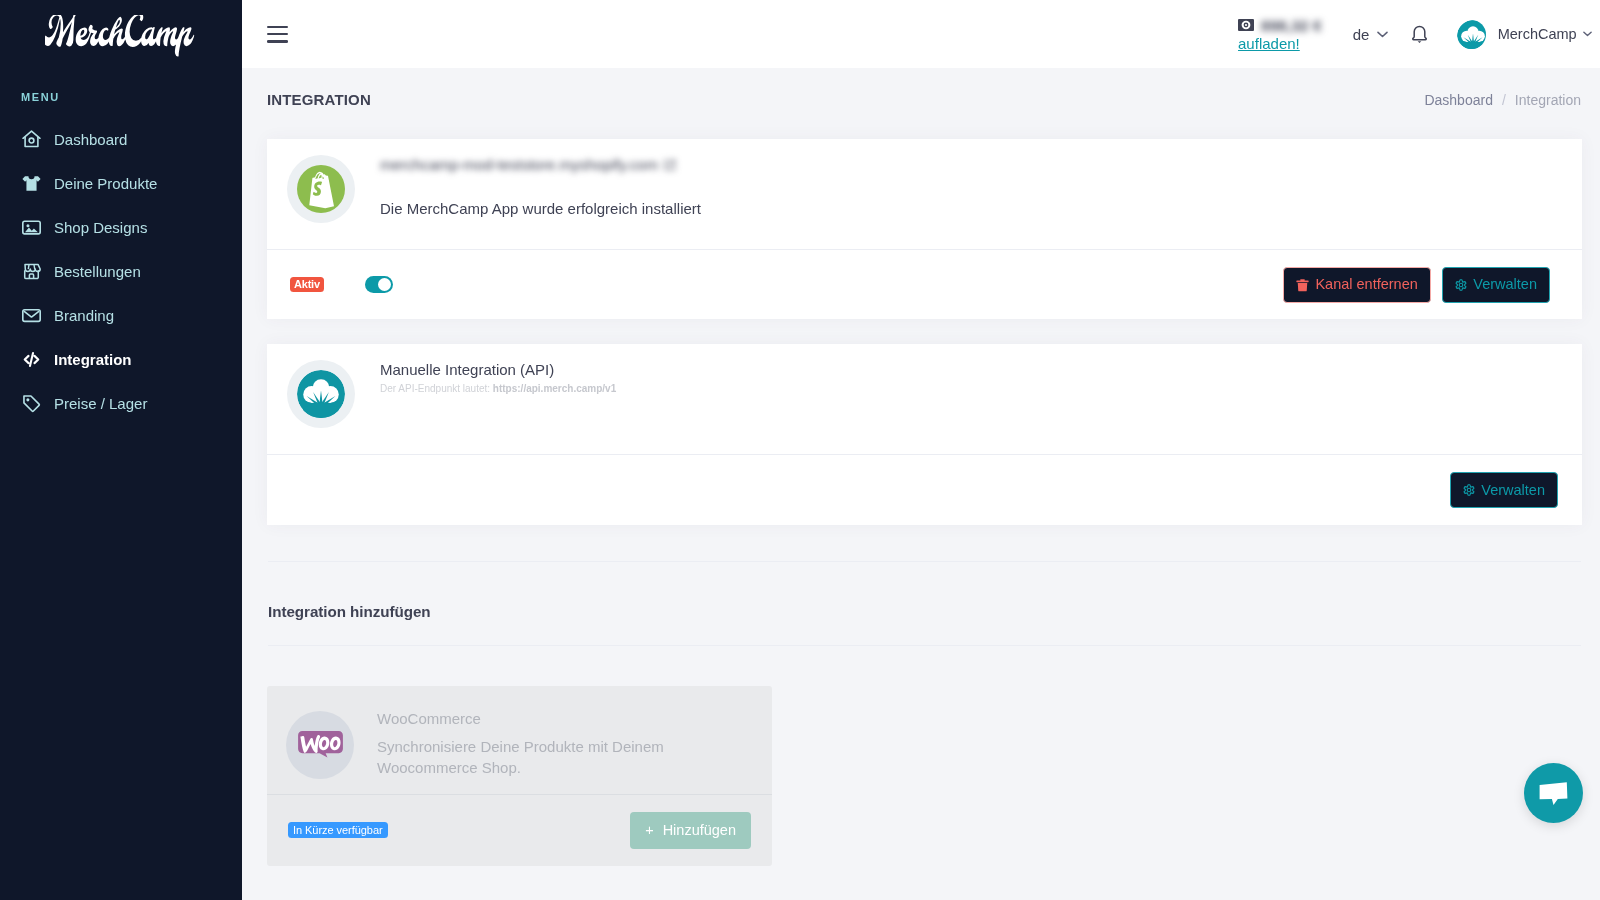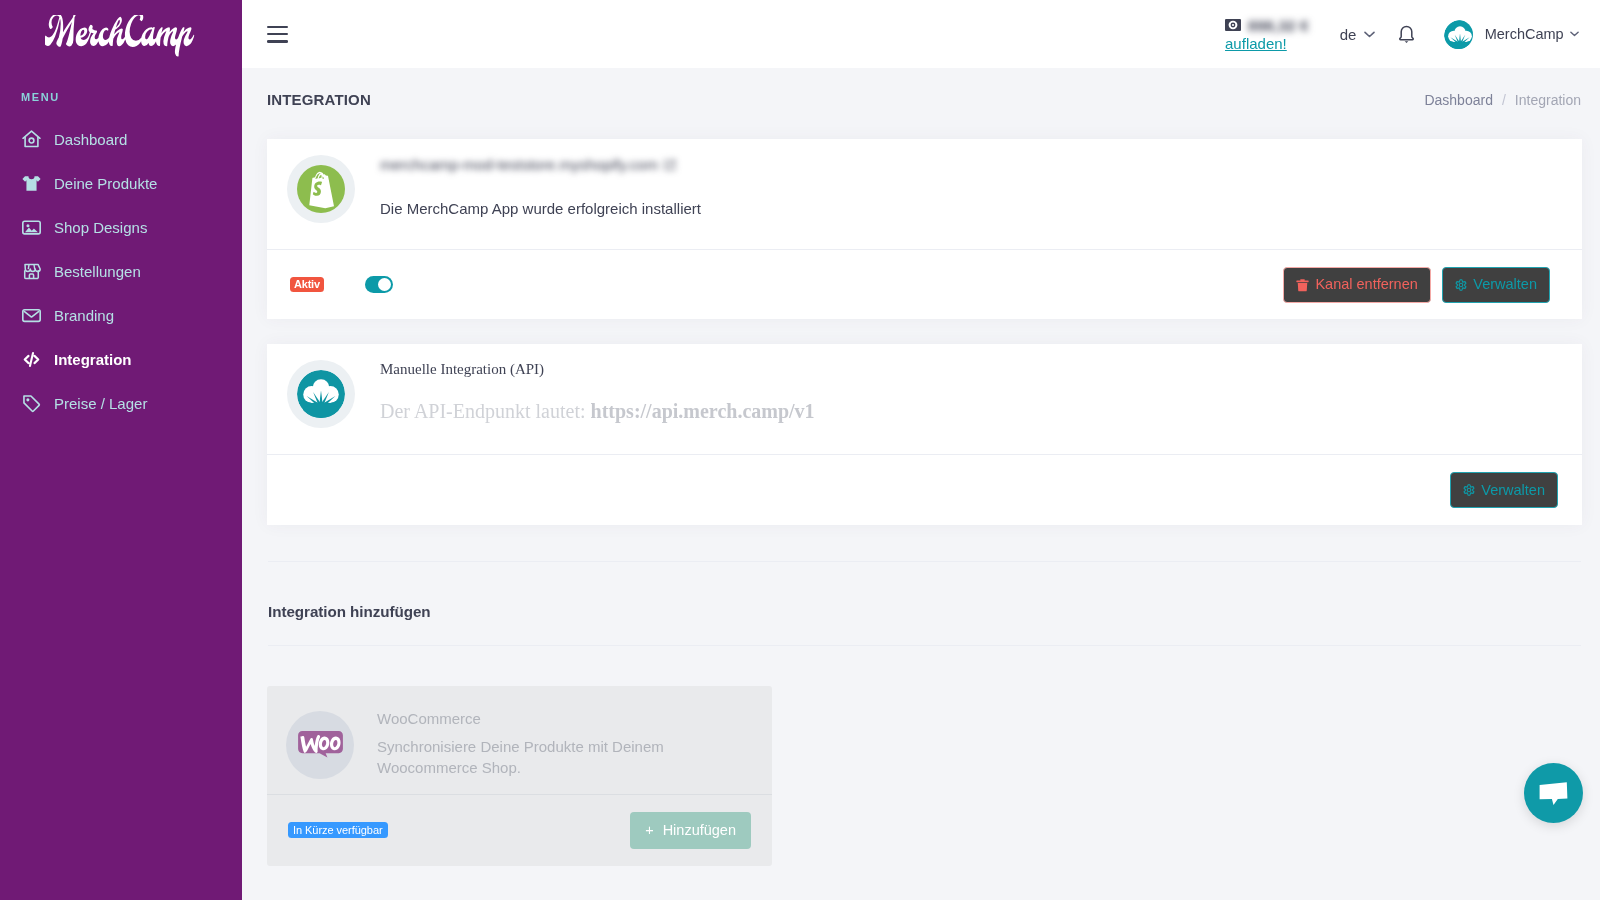--- a/index.html
+++ b/index.html
@@ -2,33 +2,33 @@
 <html><head>
 <meta charset="utf-8">
 <title>MerchCamp — Integration</title>
 <style>
 *{box-sizing:border-box;}
 html,body{margin:0;padding:0;}
 body{width:1600px;height:900px;overflow:hidden;font-family:"Liberation Sans",sans-serif;background:#f4f5f8;color:#3f4254;-webkit-font-smoothing:antialiased;}
 .app{display:flex;width:1600px;height:900px;}
 
 
-.sidebar{width:242px;height:900px;background:#701a75;flex:0 0 242px;}
+.sidebar{width:242px;height:900px;background:#0f172a;flex:0 0 242px;}
 .logo-wrap{height:68px;position:relative;}
 .logo-wrap svg{position:absolute;left:45px;top:15px;}
 .menu-label{color:#8ad2d9;font-size:11px;letter-spacing:1.6px;font-weight:700;padding-left:21px;margin-top:23px;}
 .nav{margin-top:14px;}
 .nav-item{display:flex;align-items:center;height:44px;padding-left:21px;color:#b5e0e5;font-size:15px;text-decoration:none;cursor:pointer;}
 .nav-item.active{color:#fff;font-weight:700;}
 .nav-icon{width:21px;height:21px;margin-right:12px;display:flex;align-items:center;justify-content:center;flex:0 0 21px;}
 .nav-icon svg{display:block;}
 
 
 .main{flex:1;height:900px;display:flex;flex-direction:column;background:#f4f5f8;min-width:0;position:relative;}
-.topbar{height:68px;background:#fff;display:flex;align-items:center;justify-content:space-between;padding:0 21px 0 25px;flex:0 0 68px;}
+.topbar{height:68px;background:#fff;display:flex;align-items:center;justify-content:space-between;padding:0 8px 0 25px;flex:0 0 68px;}
 .hamburger{width:21px;height:17px;display:flex;flex-direction:column;justify-content:space-between;cursor:pointer;}
 .hamburger span{display:block;height:2.6px;background:#3f4254;border-radius:1.3px;}
 .top-right{display:flex;align-items:center;}
 .balance-box{display:flex;flex-direction:column;align-items:flex-start;margin-right:30.4px;width:84.3px;}
 .balance-row{display:flex;align-items:center;gap:7px;height:20px;}
 .balance-amt{font-size:15px;font-weight:700;color:#3f4254;filter:blur(3.6px);letter-spacing:.3px;white-space:nowrap;}
 .topup{font-size:15px;color:#0c9aa8;text-decoration:underline;cursor:pointer;line-height:18px;}
 .lang{display:flex;align-items:center;gap:7.2px;font-size:15px;color:#3f4254;margin-right:23.3px;cursor:pointer;}
 .bell{margin-right:29.3px;cursor:pointer;display:flex;}
 .account{display:flex;align-items:center;gap:11.5px;cursor:pointer;}
@@ -48,27 +48,27 @@
 .chan-text{margin-left:25px;padding-top:0px;}
 .chan-url{font-size:15px;color:#3f4254;filter:blur(3.2px);display:flex;align-items:center;gap:6px;height:19px;}
 .chan-status{font-size:15px;color:#3f4254;margin-top:25px;line-height:19px;}
 .card-sep{height:1px;background:#ebedf3;}
 .chan-foot{display:flex;align-items:center;justify-content:space-between;padding:16px 32px 16px 23px;height:69px;}
 .foot-left{display:flex;align-items:center;gap:41px;text-align:right;}
 .badge-aktiv{background:#f1553f;color:#fff;font-size:11px;font-weight:700;padding:2.7px 4px;border-radius:3.5px;line-height:10.5px;letter-spacing:-.2px;}
 .toggle{width:28px;height:17px;border-radius:9px;background:#0c9aa8;position:relative;cursor:pointer;}
 .toggle i{position:absolute;right:2px;top:2px;width:13px;height:13px;border-radius:50%;background:#fff;}
 .foot-right{display:flex;gap:11px;}
-.btn{display:inline-flex;align-items:center;gap:6.5px;font-size:14.5px;padding:8px 12px;border-radius:4px;background:#404040;cursor:pointer;border:1px solid;line-height:19px;height:36px;}
+.btn{display:inline-flex;align-items:center;gap:6.5px;font-size:14.5px;padding:8px 12px;border-radius:4px;background:#0f172a;cursor:pointer;border:1px solid;line-height:19px;height:36px;}
 .btn-danger{color:#f1625c;border-color:#f4a9a6;}
 .btn-primary{color:#0c9aa8;border-color:#20a3b0;}
-.api-body{display:flex;align-items:flex-start;padding:16px 32px 26px 20px;font-family:Liberation Serif, serif;}
+.api-body{display:flex;align-items:flex-start;padding:16px 32px 26px 20px;}
 .api-text{margin-left:25px;padding-top:0px;}
 .api-title{font-size:15px;color:#3f4254;line-height:19px;}
-.api-sub{font-size:20px;color:#d0d2d7;margin-top:23px;line-height:19px;}
+.api-sub{font-size:10px;color:#d0d2d7;line-height:19px;}
 .api-sub b{color:#c6c8ce;font-weight:700;}
 .api-foot{display:flex;justify-content:flex-end;align-items:center;padding:0 24px;height:70px;}
 .divider{height:1px;background:#ebedf3;margin:36px 1px 0 1px;}
 .add-title{font-size:15.2px;font-weight:700;color:#3f4254;padding:41px 0 0 1px;letter-spacing:-.05px;}
 .add-sep{height:1px;background:#ebedf3;margin:25px 1px 0 1px;}
 .grid{display:flex;padding-top:40px;}
 .intg-card{width:505px;background:#e9eaec;border-radius:3px;}
 .intg-body{display:flex;align-items:flex-end;padding:17px 24px 15px 19px;}
 .intg-logo{width:68px;height:68px;border-radius:50%;background:#d7dbe2;display:flex;align-items:center;justify-content:center;flex:0 0 68px;}
 .intg-text{margin-left:23px;padding-top:6px;}

